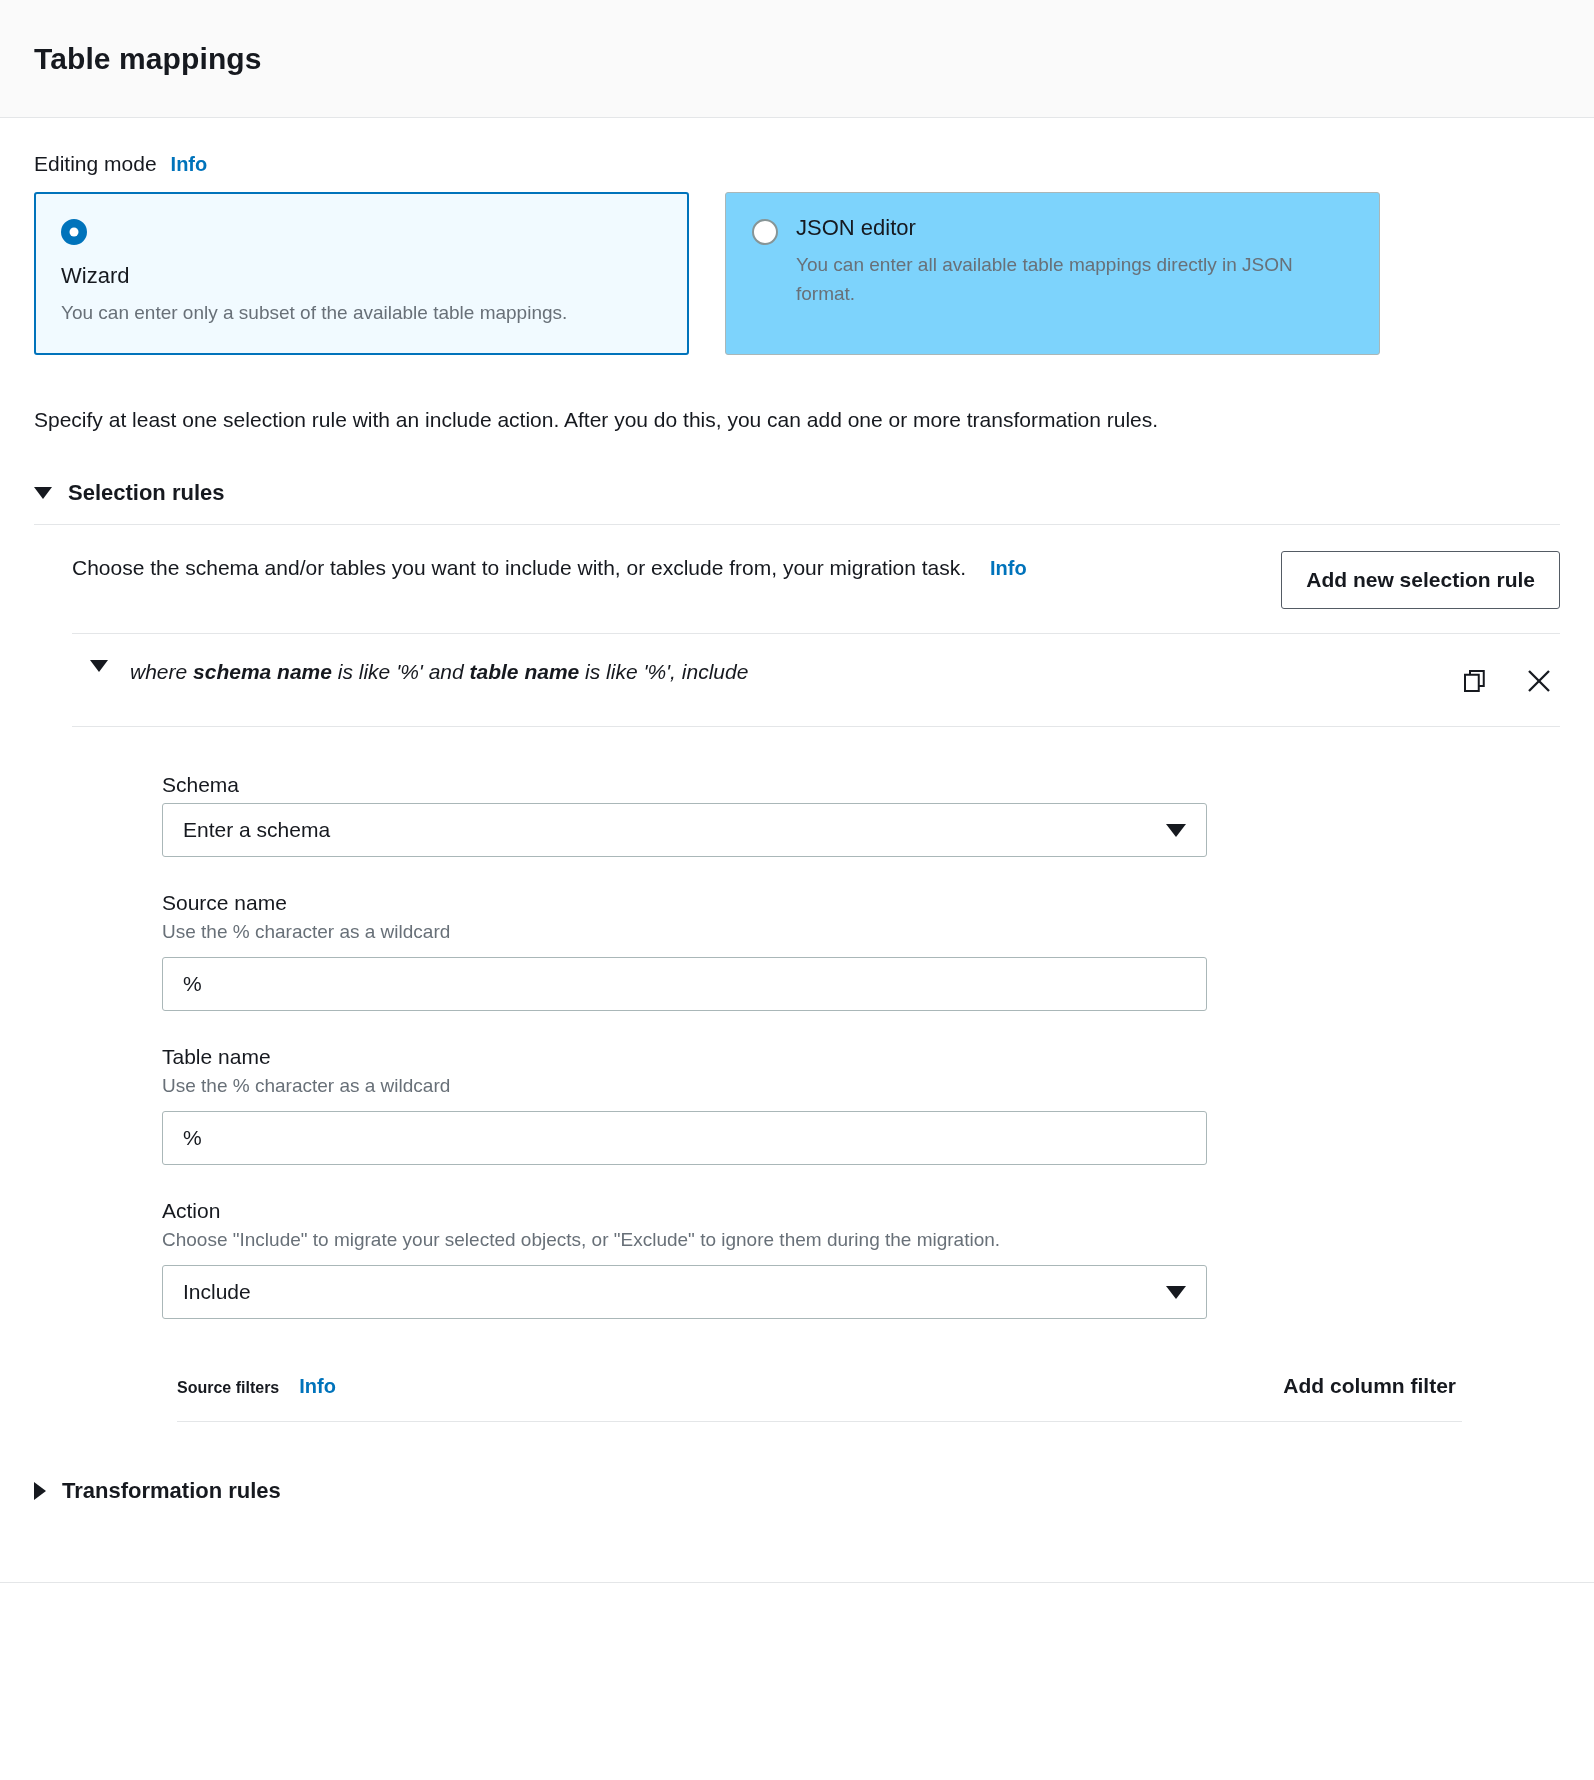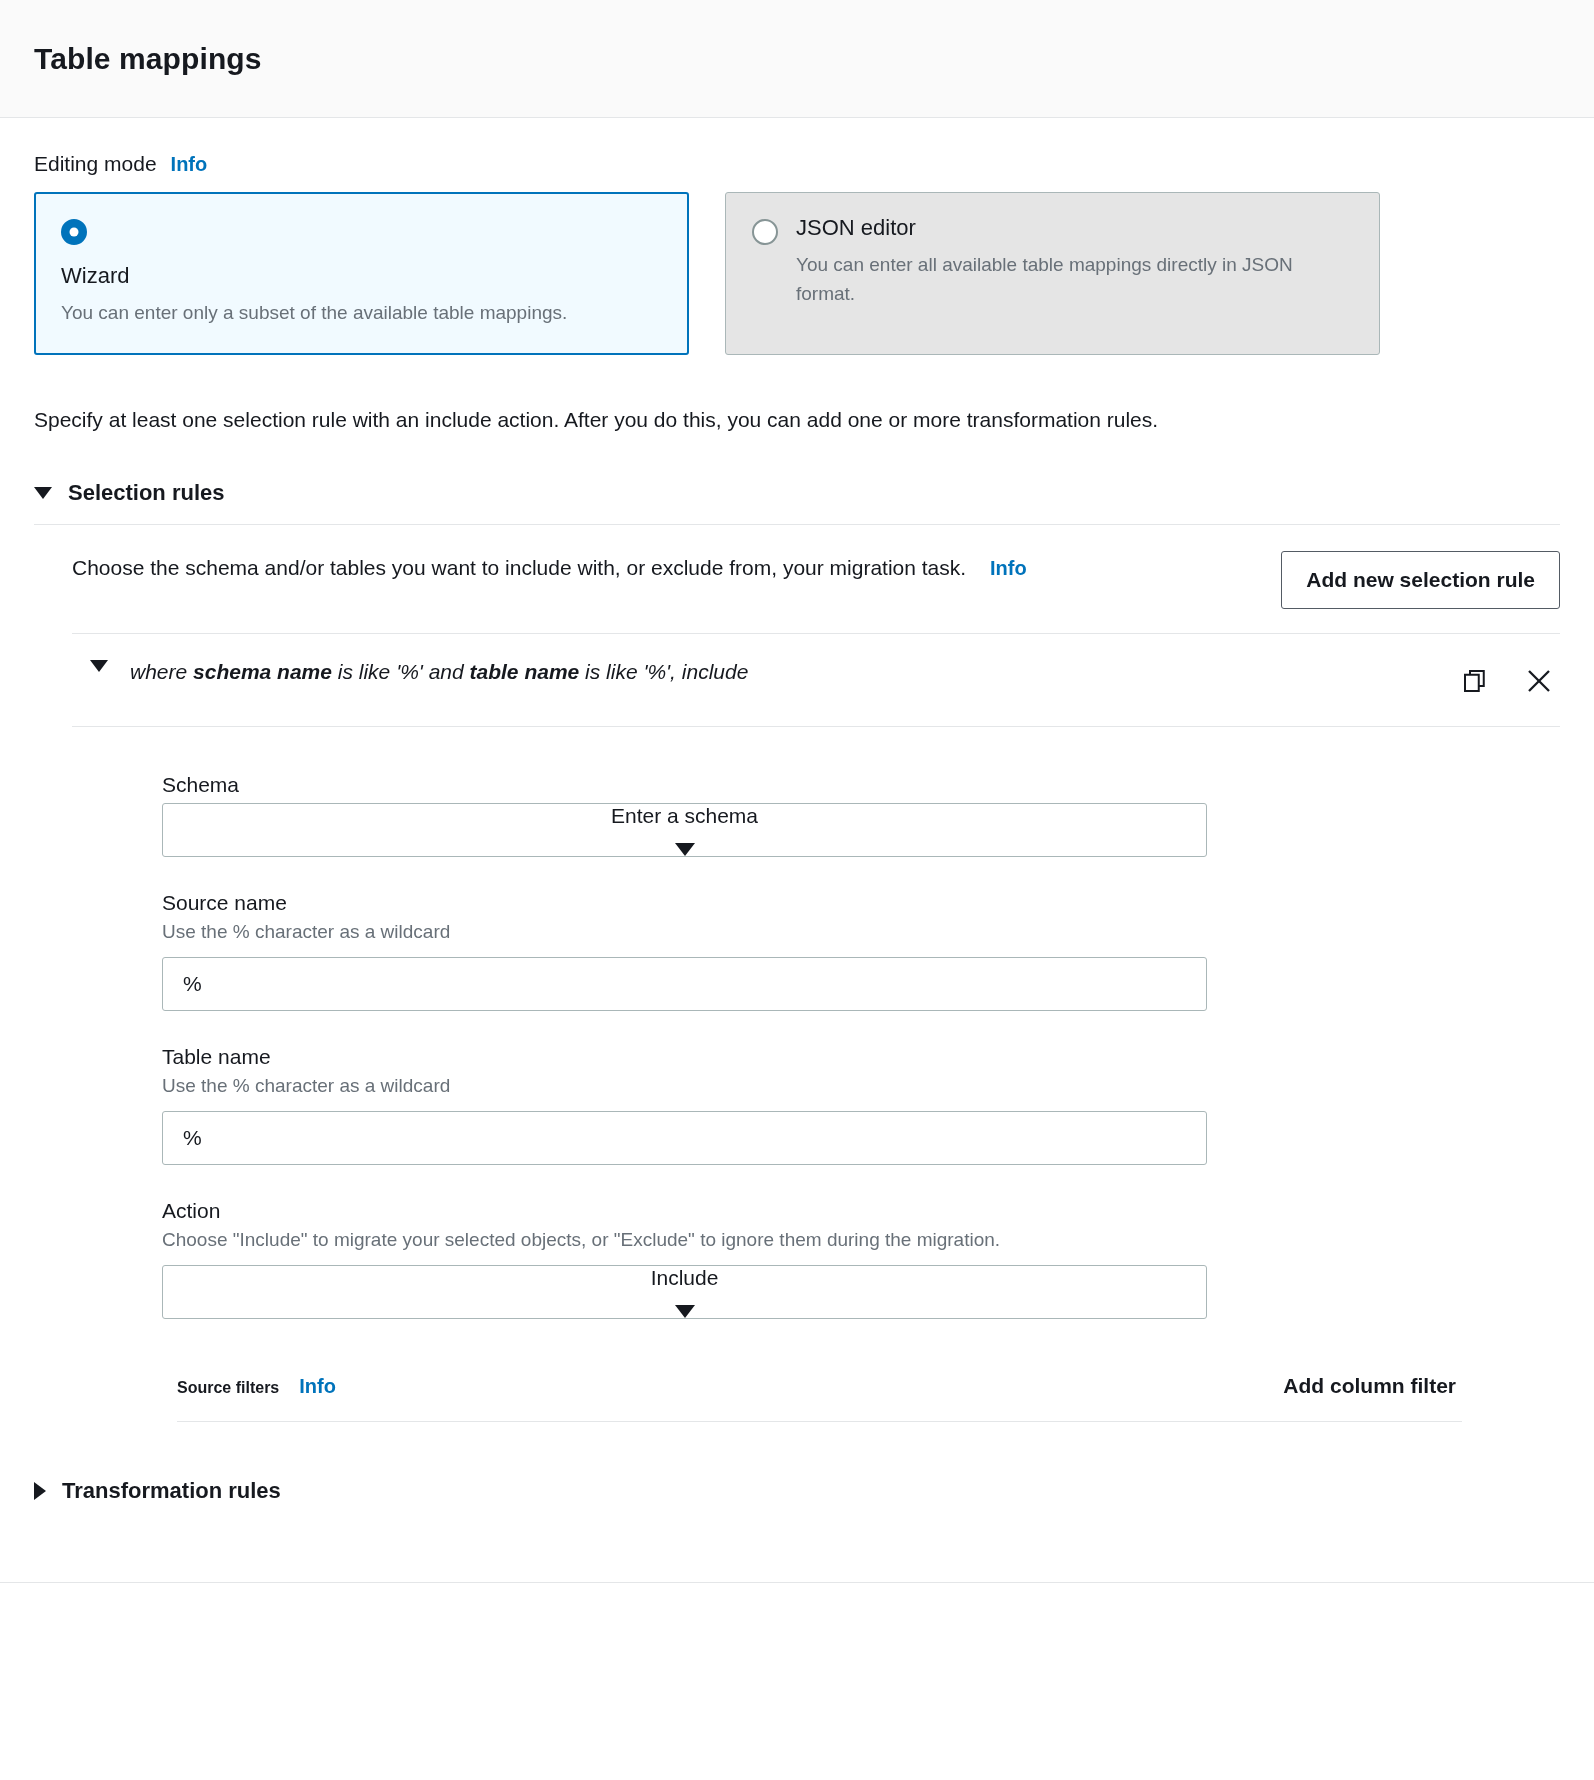--- a/index.html
+++ b/index.html
@@ -65,21 +65,21 @@
 
   .tile-row {
     display: flex;
     gap: 36px;
   }
   .tile {
     width: 655px;
     border: 1px solid #aab7b8;
     border-radius: 3px;
     padding: 22px 26px 26px 26px;
-    background: #e5e5e5;
+    background: #7dd3fc;
     display: flex;
     gap: 18px;
     align-items: flex-start;
     cursor: pointer;
   }
   .tile.selected {
     border: 2px solid #0073bb;
     background: #f1faff;
     padding: 21px 25px 25px 25px;
     flex-direction: column;
@@ -242,21 +242,20 @@
     font-size: 21px;
     color: #16191f;
     padding: 0 20px;
     display: flex;
     align-items: center;
     font-family: "Liberation Sans", sans-serif;
   }
   .select {
     justify-content: space-between;
     cursor: pointer;
-    flex-direction: column;
   }
   .sel-caret {
     width: 0; height: 0;
     border-left: 10px solid transparent;
     border-right: 10px solid transparent;
     border-top: 13px solid #16191f;
   }
 
   
   .source-filters {

